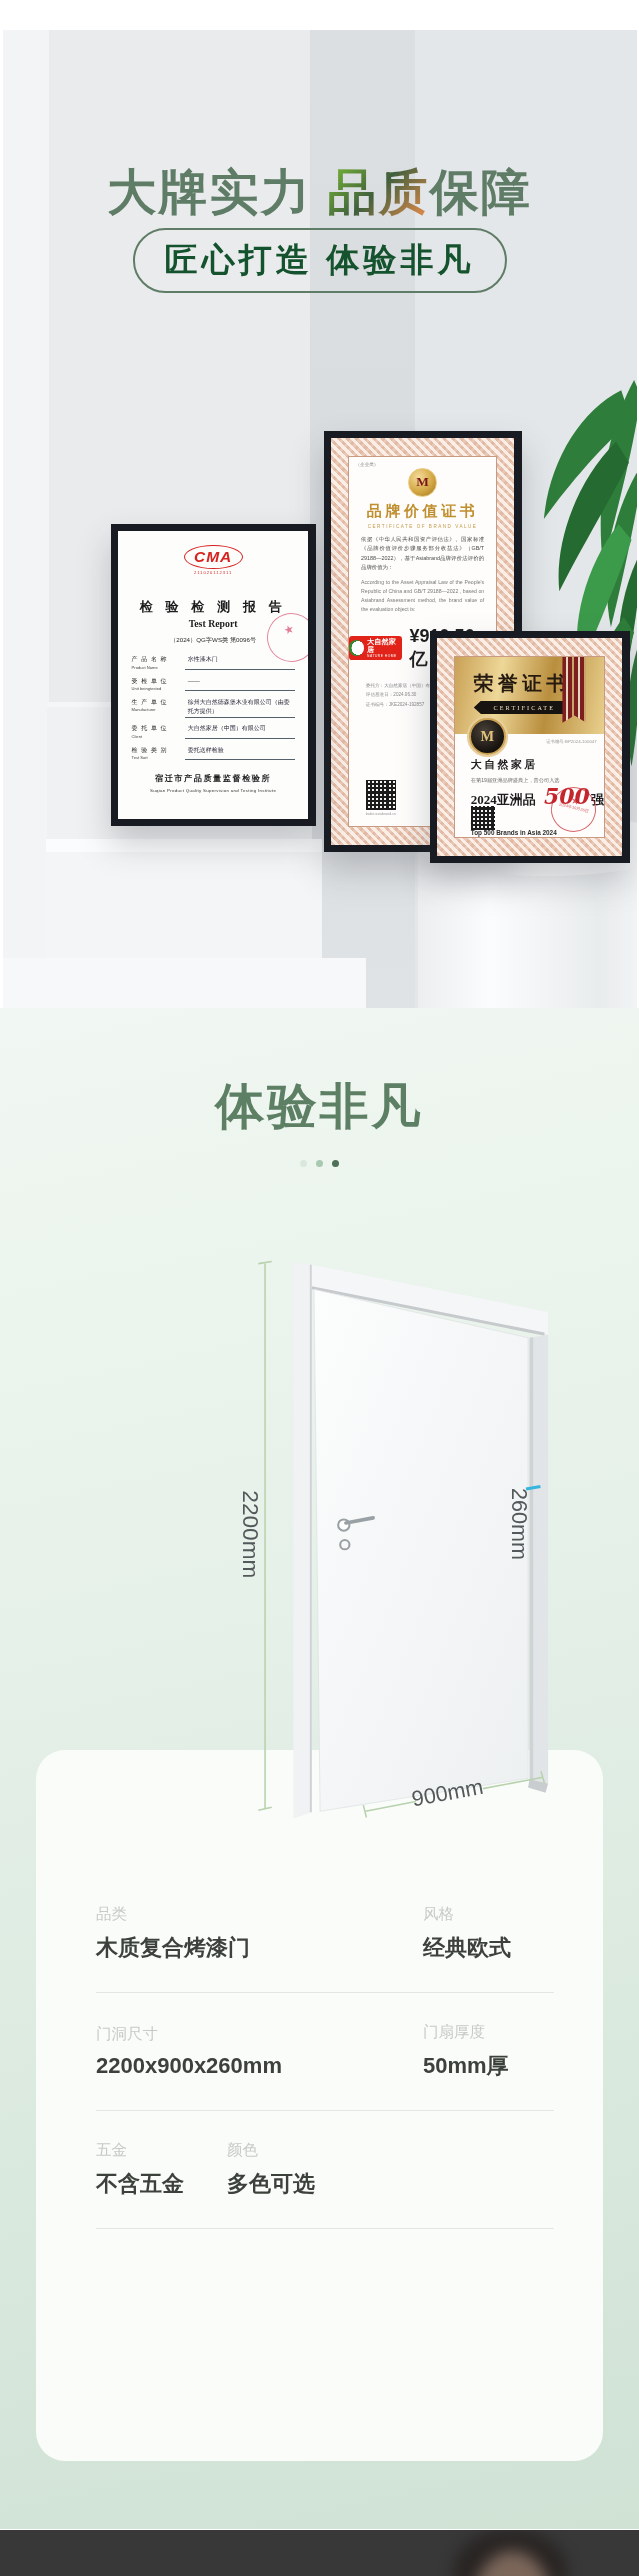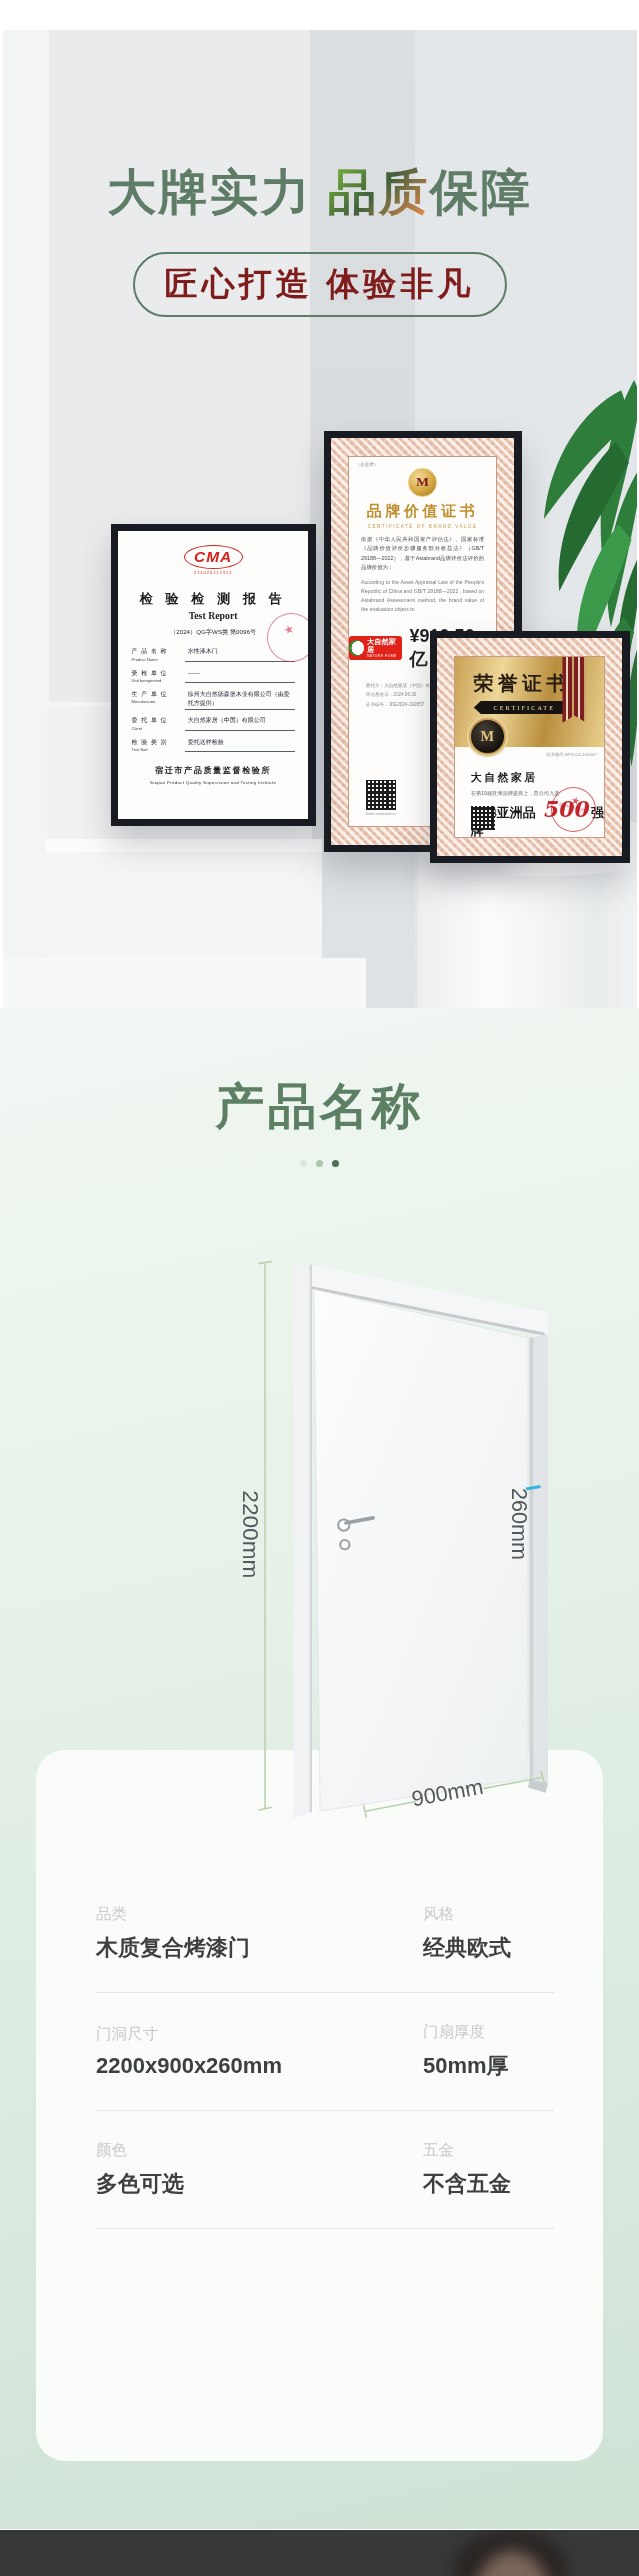--- a/index.html
+++ b/index.html
@@ -21,36 +21,36 @@
   .cylinder{position:absolute;left:415px;top:812px;width:258px;height:166px;
             background:linear-gradient(90deg,#eceeef,#fbfcfd 28%,#e9eced 70%,#f5f7f8 92%,#dfe2e4);}
   .cylinder::before{content:"";position:absolute;left:0;top:-28px;width:100%;height:62px;
             border-radius:50%;background:linear-gradient(90deg,#f2f4f5,#fdfefe 40%,#eef0f1);}
   .hero-title{position:absolute;left:0;top:130px;width:100%;text-align:center;
               font-size:49px;font-weight:900;letter-spacing:2.1px;color:#5e7c66;margin:0;}
   .grad-zh{background:linear-gradient(135deg,#74b335 5%,#41603d 48%,#e08a4a 95%);
            -webkit-background-clip:text;background-clip:text;color:transparent;}
   .hero-pill{position:absolute;left:50%;top:198px;transform:translateX(-50%);
              border:2.1px solid #5e7c66;border-radius:36px;padding:8.2px 30px;
-             font-size:33px;font-weight:700;letter-spacing:4.1px;color:#7f1d1d;white-space:nowrap;margin-top:24px;}
+             font-size:33px;font-weight:700;letter-spacing:4.1px;color:#14532d;white-space:nowrap;}
 
   .plant{position:absolute;right:-5.2px;top:319px;z-index:1;}
 
   .cert{position:absolute;background:#181c22;box-shadow:0 18px 31px rgba(60,65,70,.25);}
   .cert-paper{position:absolute;inset:7.2px;background:#fdfdfc;overflow:hidden;}
   .cert1{left:108px;top:494px;width:205px;height:302px;z-index:4;}
   .cert2{left:321px;top:401px;width:198px;height:421px;z-index:2;}
   .cert3{left:427px;top:601px;width:200px;height:232px;z-index:3;}
 
   
   .cma{margin:13.4px auto 0;width:62px;text-align:center;color:#d6231f;}
   .cma-oval{display:inline-block;border:1.5px double #d6231f;border-radius:50%;
             padding:2.1px 9.3px;font-size:15.5px;font-weight:900;font-style:italic;letter-spacing:1px;}
   .cma-num{font-size:4.1px;letter-spacing:1px;margin-top:1px;}
-  .tr-title{font-size:13px;font-weight:700;letter-spacing:4.6px;color:#1c1c1c;text-align:center;margin-top:15px;}
+  .tr-title{font-size:13px;font-weight:700;letter-spacing:4.6px;color:#1c1c1c;text-align:center;margin-top:23px;}
   .tr-title-en{font-family:"Liberation Serif",serif;font-size:9.8px;font-weight:700;color:#1c1c1c;text-align:center;margin-top:2.1px;}
   .tr-no{font-size:6.2px;color:#2a2a2a;text-align:center;margin-top:7.2px;}
   .tr-fields{width:163px;margin:10.3px auto 0;}
   .tr-row{display:flex;margin-bottom:6.7px;}
   .tr-lab{width:53px;flex:none;}
   .tr-lab .cn{font-size:6px;color:#222;letter-spacing:1px;}
   .tr-lab .en{font-size:4.1px;color:#444;margin-top:0.5px;}
   .tr-val{flex:1;font-size:6px;color:#223;border-bottom:0.5px solid #56606a;
           padding:0 1px 1px 3.1px;line-height:1.5;}
   .tr-issuer{font-size:8.2px;font-weight:700;letter-spacing:1.5px;color:#1d1d1d;text-align:center;margin-top:13.4px;}
@@ -88,21 +88,21 @@
   .qr{background:
       repeating-linear-gradient(0deg,#1c1c1c 0 2.1px,transparent 2.1px 4.1px),
       repeating-linear-gradient(90deg,#1c1c1c 0 2.1px,#f4f4f4 2.1px 4.1px);}
   .bv-qr{width:30px;height:30px;}
   .bv-qr-cap{font-size:3.6px;color:#999;margin-top:2.1px;}
   .gold-seal{position:absolute;right:15.5px;bottom:13.4px;width:33px;height:33px;border-radius:50%;
       background:radial-gradient(circle at 40% 35%,#f6e3a7,#d9b255 60%,#a87f2a);
       box-shadow:0 1px 3.1px rgba(150,110,40,.4);}
 
   
-  .hz-banner{position:relative;margin:0;height:90px;
+  .hz-banner{position:relative;margin:0;height:77px;
       background:linear-gradient(100deg,#c9a156,#eed798 30%,#b98e3e 62%,#e9d08e);}
   .hz-title{position:absolute;left:18.5px;top:13.4px;font-family:"DejaVu Serif",serif;
       font-size:19.6px;font-weight:700;letter-spacing:4.6px;color:#241a10;}
   .hz-ribbon{position:absolute;left:18.5px;top:44px;width:101px;height:13.4px;background:#171310;
       clip-path:polygon(0 50%,7.2px 0,calc(100% - 7.2px) 0,100% 50%,calc(100% - 7.2px) 100%,7.2px 100%);
       color:#f2e3bd;font-size:6.2px;letter-spacing:2.1px;text-align:center;line-height:13.4px;
       font-family:"Liberation Serif",serif;}
   .hz-stripes{position:absolute;right:17.5px;top:0;width:24px;height:66px;
       background:repeating-linear-gradient(90deg,#7e1f1f 0 3.6px,#e8d8c2 3.6px 6.2px,#7e1f1f 6.2px 9.8px,#caa36a 9.8px 12px);
       clip-path:polygon(0 0,100% 0,100% 100%,50% calc(100% - 7.2px),0 100%);}
@@ -290,21 +290,21 @@
           <div class="stamp3">
             <div class="star">★</div>
             <div>2024年10月26日</div>
           </div>
         </div>
       </div>
     </article>
   </section>
 
   <section class="params">
-    <h2 class="p-title">产品名称</h2>
+    <h2 class="p-title">体验非凡</h2>
     <div class="p-dots">
       <i class="d1"></i>
       <i class="d2"></i>
       <i class="d3"></i>
     </div>
 
     <div class="p-card">
       <div class="ptable">
         <div class="prow">
           <div class="pcell left">
@@ -320,27 +320,27 @@
           <div class="pcell left">
             <div class="plab">门洞尺寸</div>
             <div class="pval">2200x900x260mm</div>
           </div>
           <div class="pcell">
             <div class="plab">门扇厚度</div>
             <div class="pval">50mm厚</div>
           </div>
         </div>
         <div class="prow">
+          <div class="pcell">
+            <div class="plab">五金</div>
+            <div class="pval">不含五金</div>
+          </div>
           <div class="pcell left">
             <div class="plab">颜色</div>
             <div class="pval">多色可选</div>
-          </div>
-          <div class="pcell">
-            <div class="plab">五金</div>
-            <div class="pval">不含五金</div>
           </div>
         </div>
       </div>
     </div>
 
     <svg class="door-svg" width="350" height="567" viewBox="0 0 680 1100">
       <defs>
         <linearGradient id="doorGrad" x1="0" y1="0" x2="1" y2="1">
           <stop offset="0" stop-color="#fcfdfd"></stop>
             <stop offset="1" stop-color="#edf0f1"></stop>

